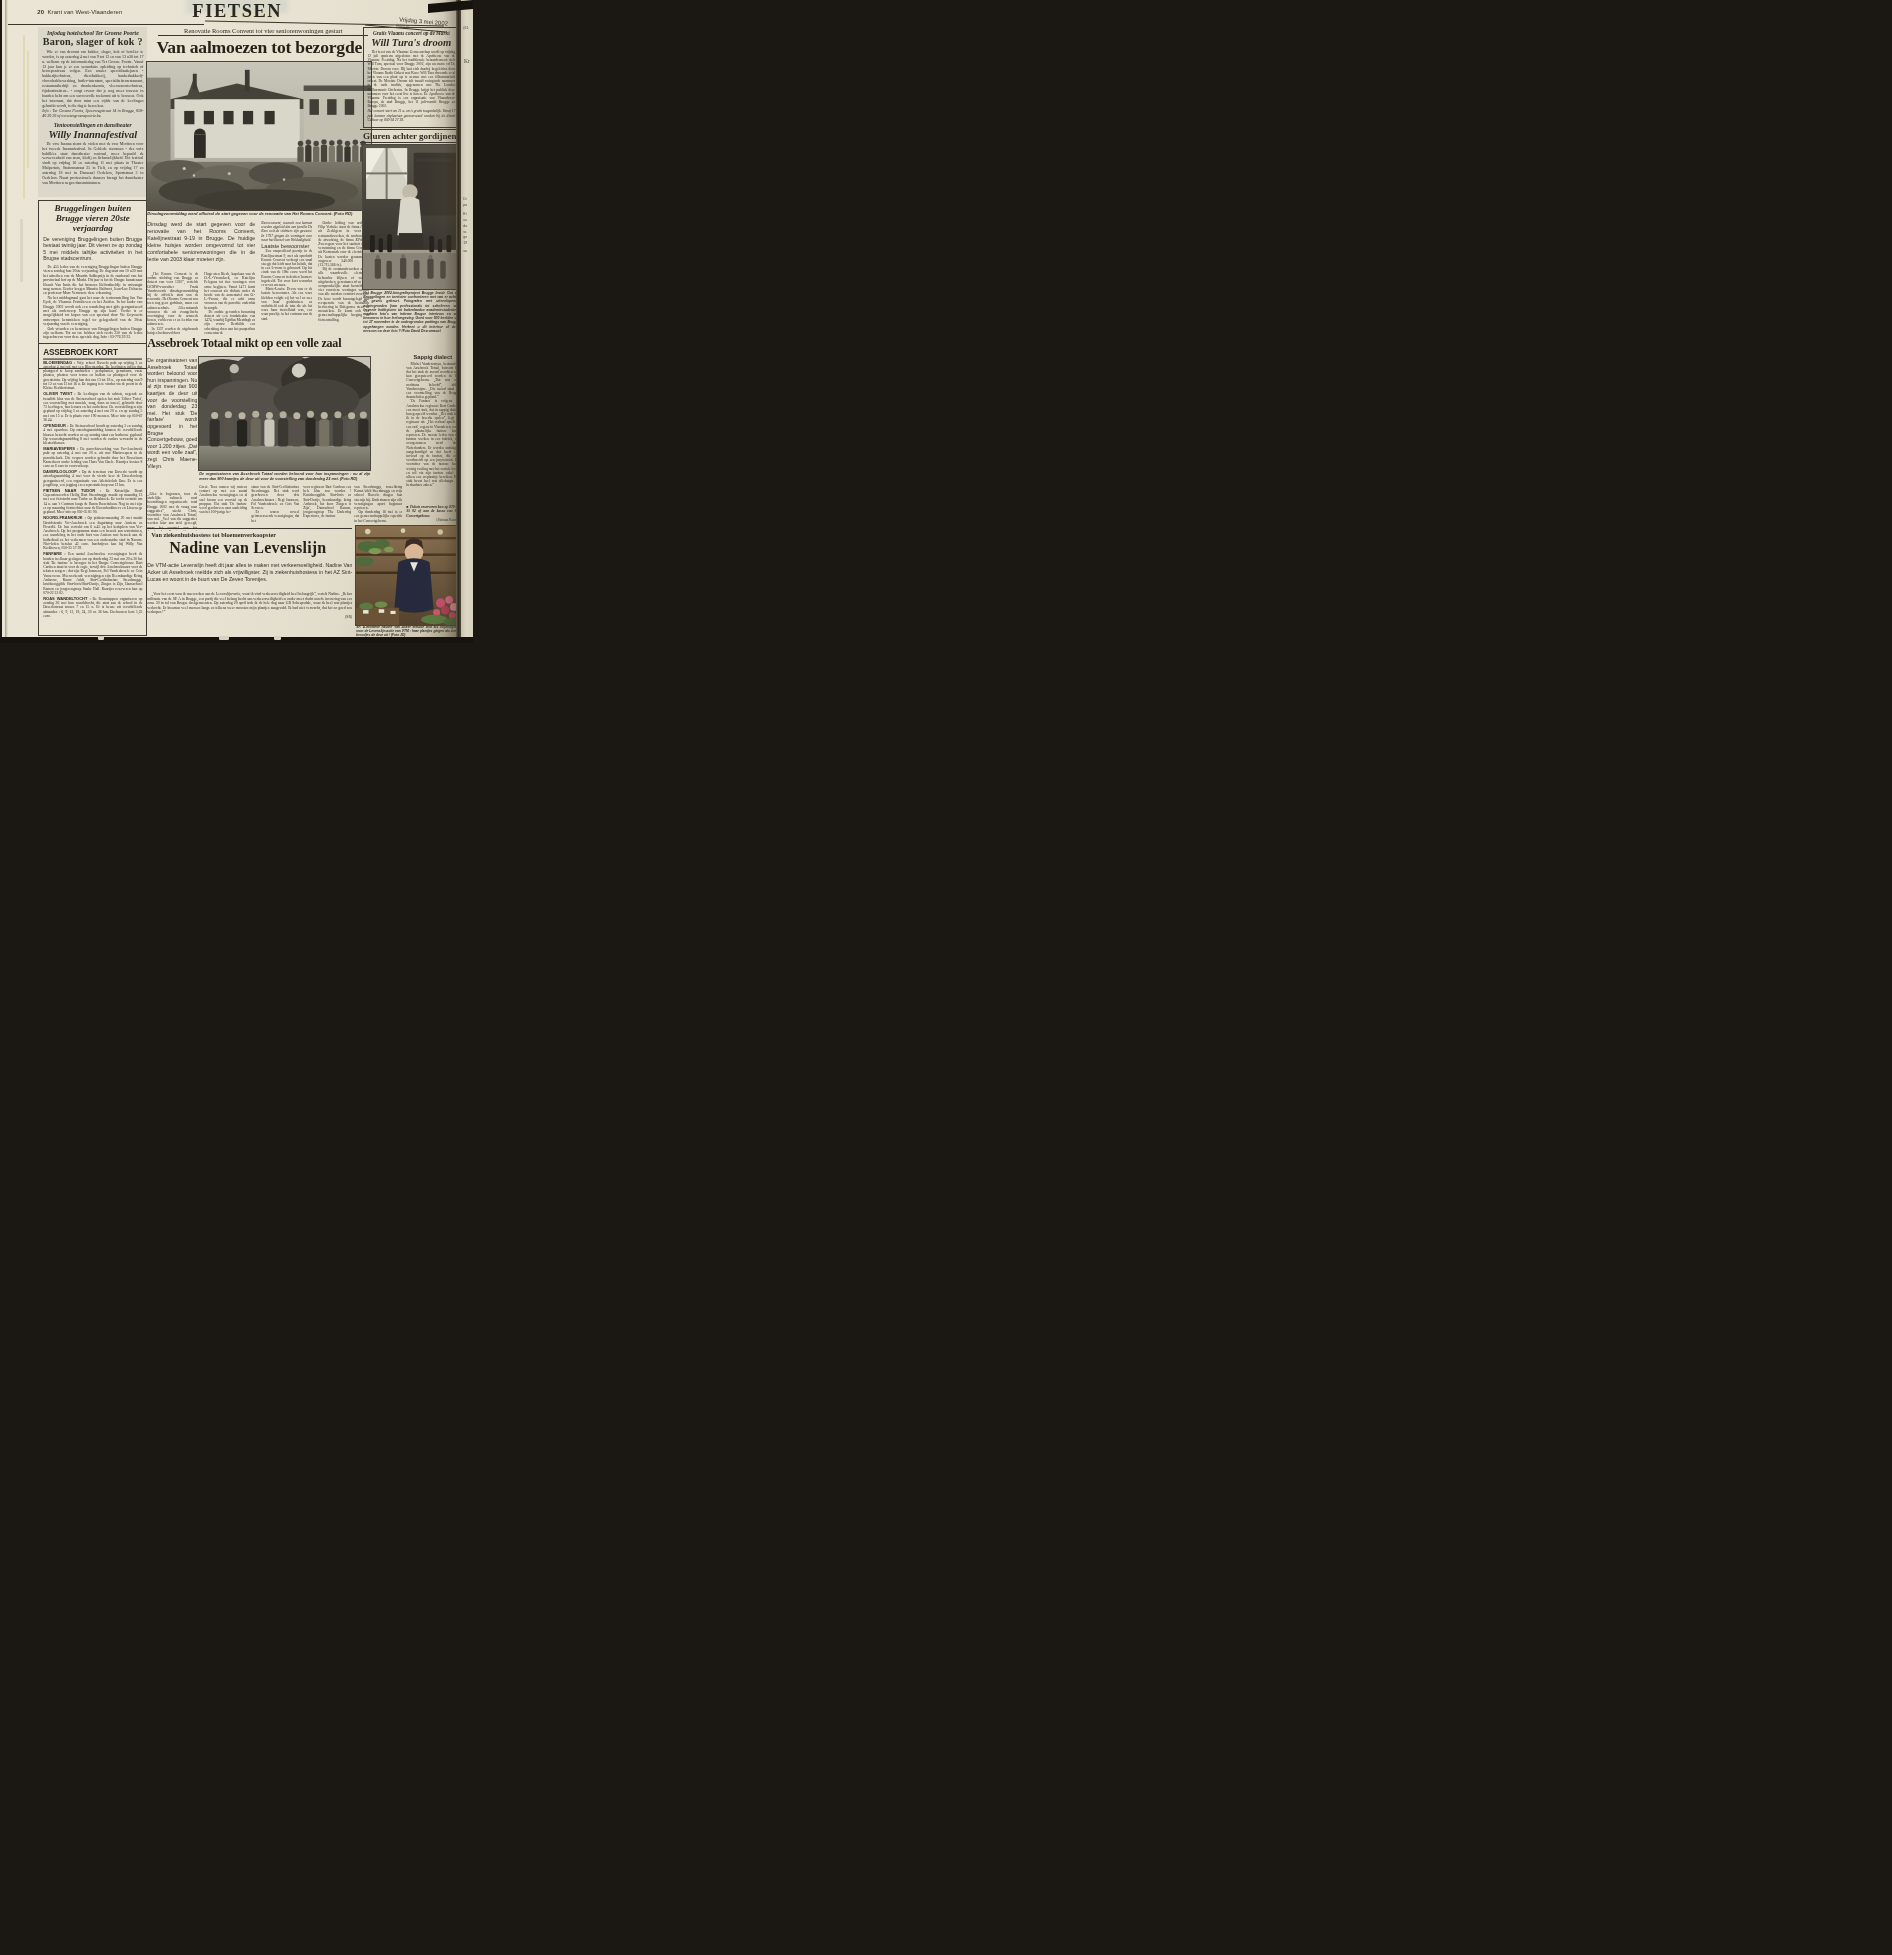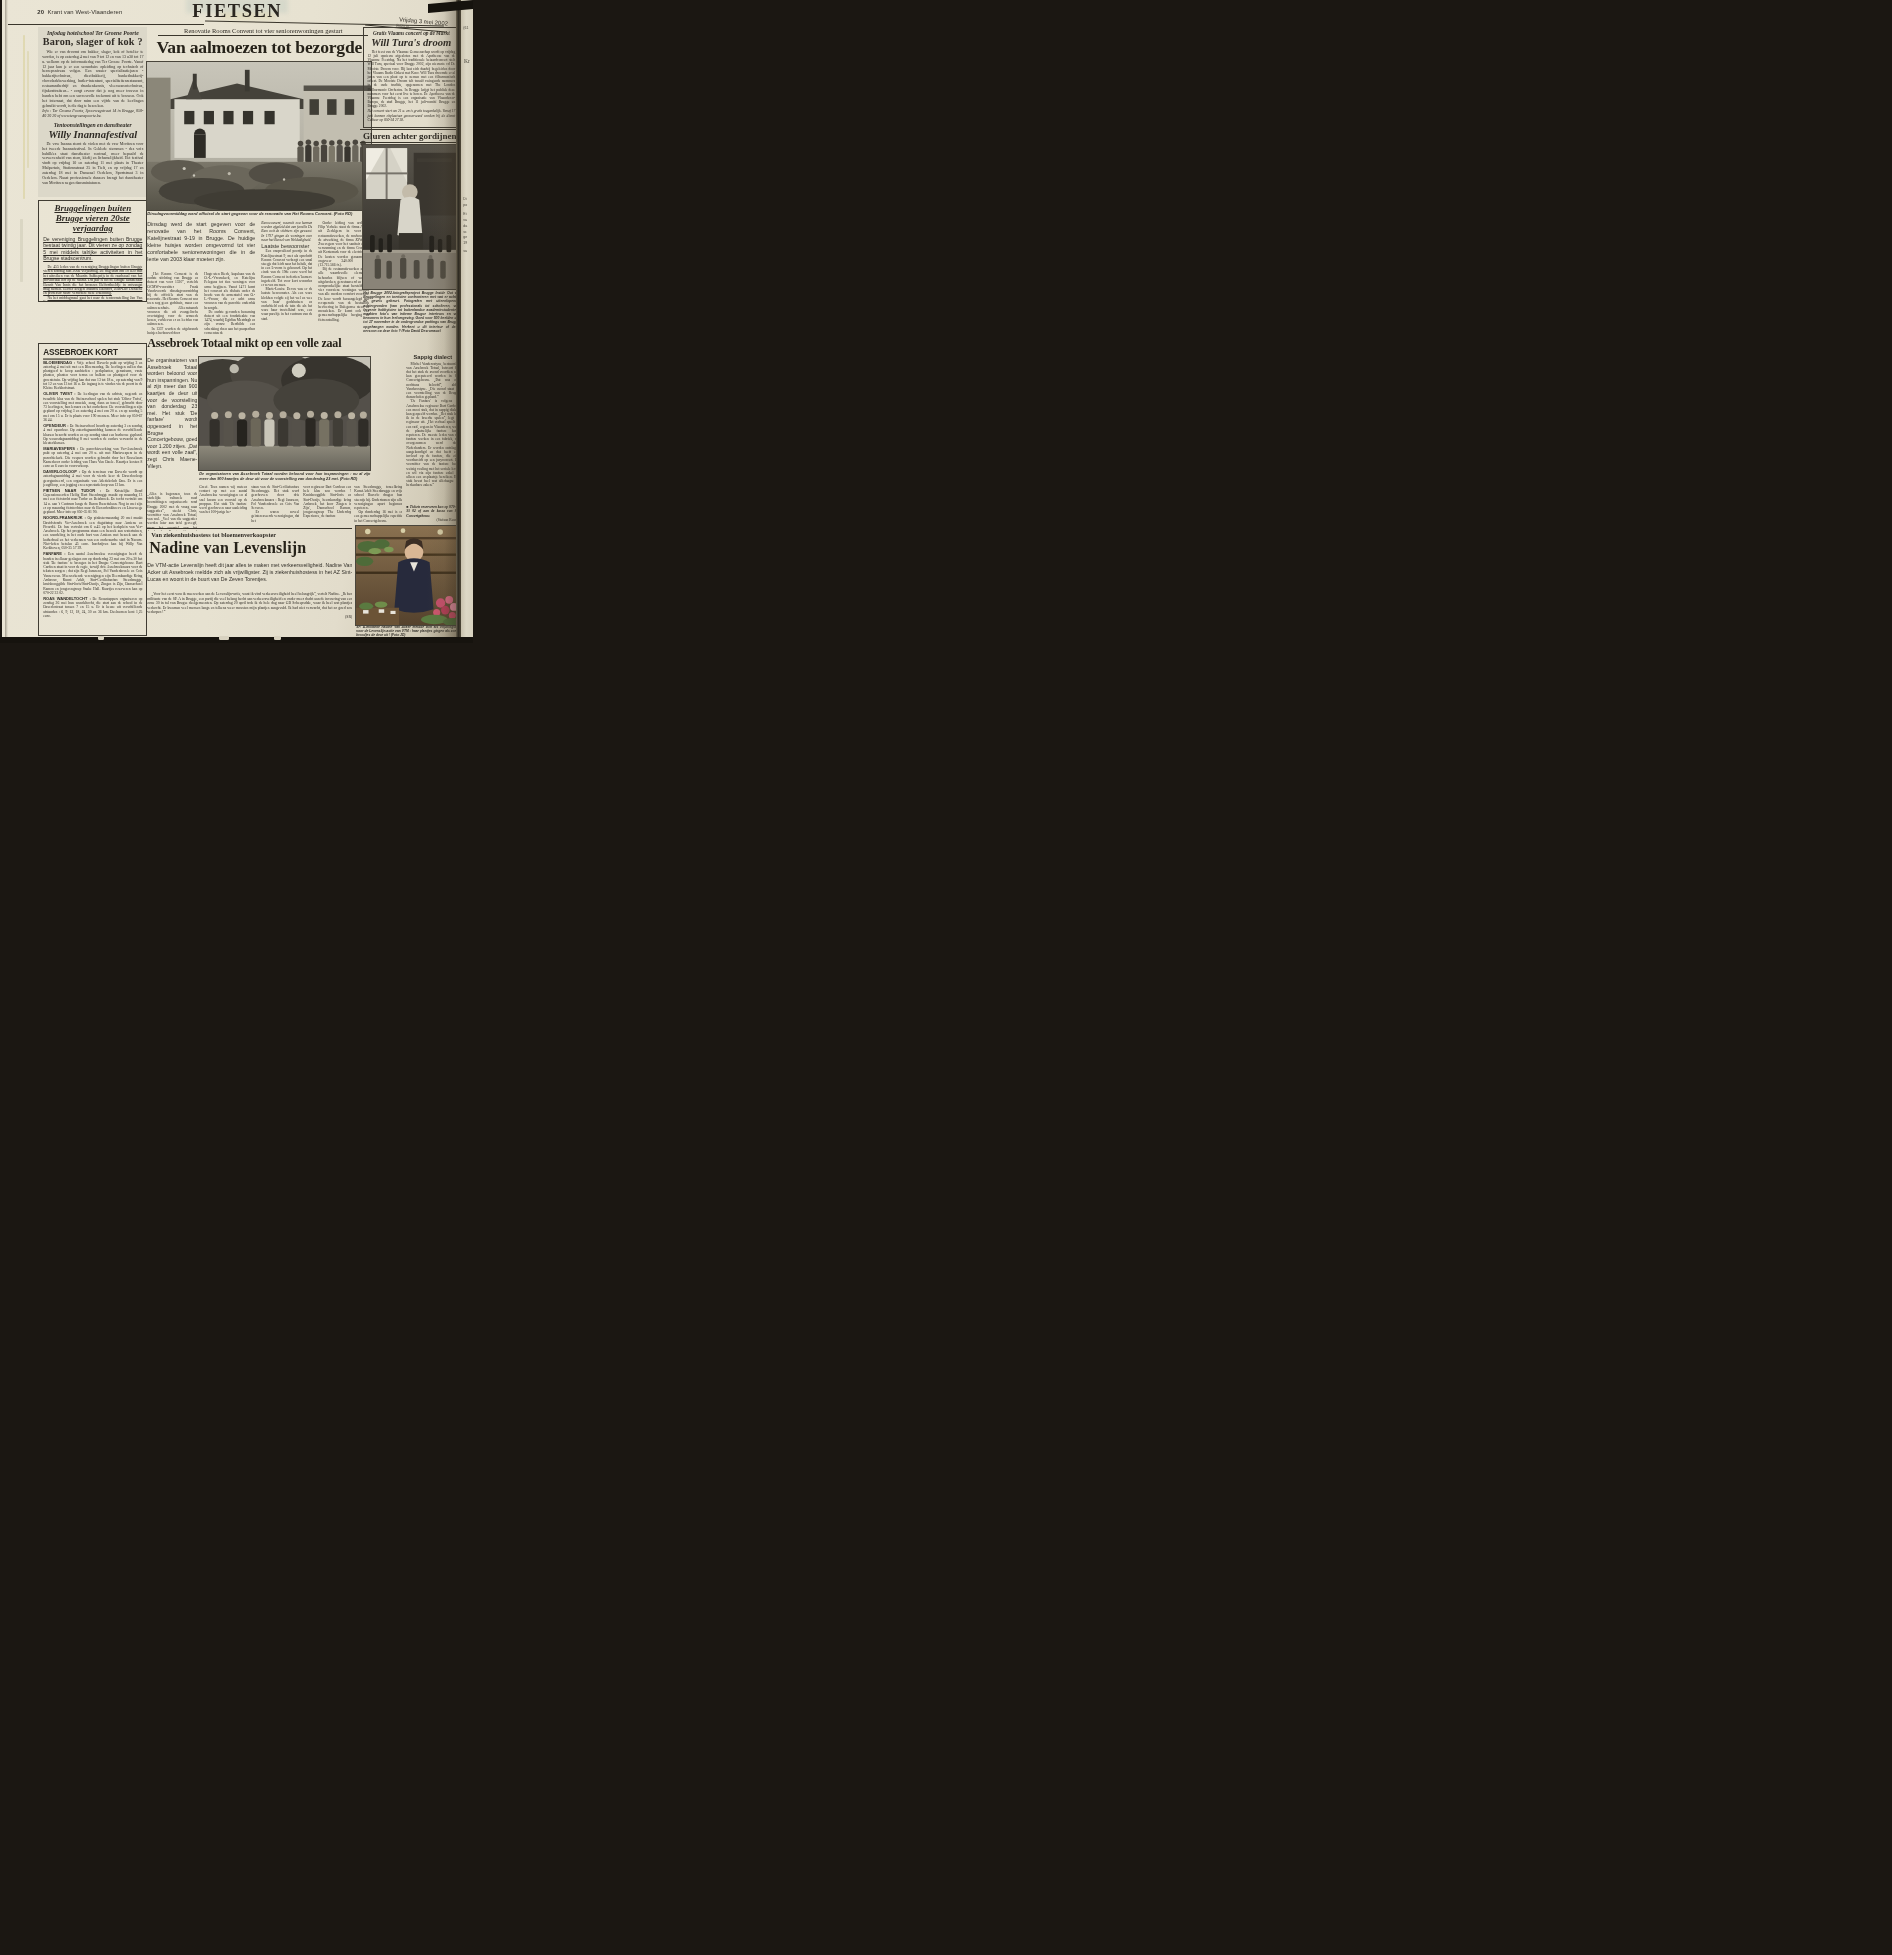--- a/index.html
+++ b/index.html
@@ -74,21 +74,21 @@
 
   
   .wt-kick{font-size:5.3px;font-weight:bold;font-style:italic;}
   .wt-head{font-size:10.6px;font-weight:bold;font-style:italic;letter-spacing:0;}
   .wt-body{font-size:3.6px;line-height:4.2px;}
   .gl-head{font-size:9px;font-weight:600;}
 
   .at-head{font-size:12px;font-weight:650;letter-spacing:-0.2px;color:#262219;}
   .sd-title{font-size:5.7px;font-weight:bold;font-family:"Liberation Sans","DejaVu Sans",sans-serif;}
   .nd-kick{font-size:6.3px;font-weight:bold;}
-  .nd-head{font-size:16px;font-weight:650;color:#262219;letter-spacing:0.2px;}
+  .nd-head{font-size:16px;font-weight:650;color:#262219;letter-spacing:0.2px;margin-left:20px;}
 
   .frag{position:absolute;font-size:3.5px;color:#4a463c;font-family:"Liberation Sans","DejaVu Sans",sans-serif;}
   .strip{position:absolute;border-radius:0.8px;}
 </style>
 </head>
 <body>
 
 <div class="stage">
   <div class="paper">
 
@@ -113,21 +113,21 @@
       <p class="kick ctr">Infodag hotelschool Ter Groene Poorte</p>
       <p class="h-bakker ctr" style="margin:0.8px 0 2.3px 0;">Baron, slager of kok ?</p>
       <p class="body1 just ind">Wie er van droomt om bakker, slager, kok of hotelier te worden, is op zaterdag 4 mei van 9 tot 12 en van 13 u30 tot 17 u. welkom op de informatiedag van Ter Groene Poorte. Vanaf 12 jaar kun je er een secundaire opleiding op technisch of beroepsniveau volgen. Een waaier specialisatiejaren - bakkerijtechnicus, dieetbakkerij, banketbakkerij-chocoladebewerking, butler-intentant, specialiteitenrestaurant, restaurantbedrijf en drankenkennis, vleeswarentechnicus, fijnkosttraiteur... - zorgt ervoor dat je nog meer troeven in handen hebt om een succesvolle toekomst uit te bouwen. Ook het internaat, dat door ruim een vijfde van de leerlingen gebruikt wordt, is die dag te bezoeken.</p>
       <p class="body1 info just" style="margin-top:0.8px;">Info : Ter Groene Poorte, Spoorwegstraat 14 in Brugge, 050-40 30 20 of www.tergroenepoorte.be.</p>
       <p class="kick ctr" style="margin-top:3.1px;">Tentoonstellingen en danstheater</p>
       <p class="h-inanna ctr" style="margin:0.4px 0 2px 0;">Willy Inannafestival</p>
       <p class="body1 just ind">De vzw Inanna stemt de violen met de vzw Moritoen voor het tweede Inannafestival. In Geklede stemmen - des voix habillées staat danstheater centraal, meer bepaald de verwevenheid van stem, kledij en lichamelijkheid. Het festival vindt op vrijdag 10 en zaterdag 11 mei plaats in Theater Malpertuis, Stationsstraat 25 in Tielt, en op vrijdag 17 en zaterdag 18 mei in Danszaal Oedelem, Sportstraat 3 in Oedelem. Naast professionele dansers brengt het danstheater van Moritoen negen dansminiaturen.</p>
 
     </div>
 
-    <div class="abs box clip" style="left:36px;top:200px;width:109px;height:102px;padding:3.1px 3.9px;box-sizing:border-box;text-decoration:underline;">
+    <div class="abs box clip" style="left:36px;top:200px;width:109px;height:169px;padding:3.1px 3.9px;box-sizing:border-box;">
       <p class="h-brugl ctr">Bruggelingen buiten Brugge vieren 20ste verjaardag</p>
       <p class="sans introtxt just" style="margin-top:2.3px;">De vereniging Bruggelingen buiten Brugge bestaat twintig jaar. Dit vieren ze op zondag 5 mei middels talrijke activiteiten in het Brugse stadscentrum.</p>
       <p class="body2 just ind" style="margin-top:3.1px;">De 455 leden van de vereniging Bruggelingen buiten Brugge vieren zondag hun 20ste verjaardag. De dag start om 10 u30 met het uitreiken van de Maurits Sabbeprijs in de raadszaal van het provinciaal hof op de Markt. Dit jaar is het de Brugse kunstenaar Benoit Van Innis die het bronzen Belfortbeeldje in ontvangst mag nemen. Eerder kregen Maurits Balfoort, Jean-Luc Dehaene en professor Marc Verstraete deze erkenning.</p>
       <p class="body2 just ind">Na het middagmaal gaat het naar de tentoonstelling Jan Van Eyck, de Vlaamse Primitieven en het Zuiden. In het kader van Brugge 2002 wordt ook een wandeling met gids georganiseerd met als onderwerp 'Brugge op zijn kant'. Verder is er mogelijkheid tot kopen van een speciaal door Vic Goyvaerts ontworpen keramieken tegel ter gelegenheid van de 20ste verjaardag van de vereniging.</p>
       <p class="body2 just ind">Ook vrienden en kennissen van Bruggelingen buiten Brugge zijn welkom. Tot nu toe hebben zich reeds 250 van de leden ingeschreven voor deze speciale dag. Info : 03-776 39 22.</p>
     </div>
 
     <div class="abs box clip" style="left:36px;top:343px;width:109px;height:293px;padding:3.1px 3.9px;box-sizing:border-box;">
       <div class="ak-title">ASSEBROEK KORT</div>
       <p class="ak-item just"><b>BLOEMENDAG :</b> <span>Vrije school Haverlo pakt op vrijdag 3 en zaterdag 4 mei uit met een Bloemendag. De leerlingen zullen dan plantgoed te koop aanbieden : perkplanten, geraniums, vaste planten, planten voor terras en balkon en plantgoed voor de groentetuin. Op vrijdag kan dat van 13 tot 18 u., op zaterdag van 9 tot 12 en van 13 tot 16 u. De ingang is te vinden via de poort in de Kleine Kerkhofstraat.</span></p>

